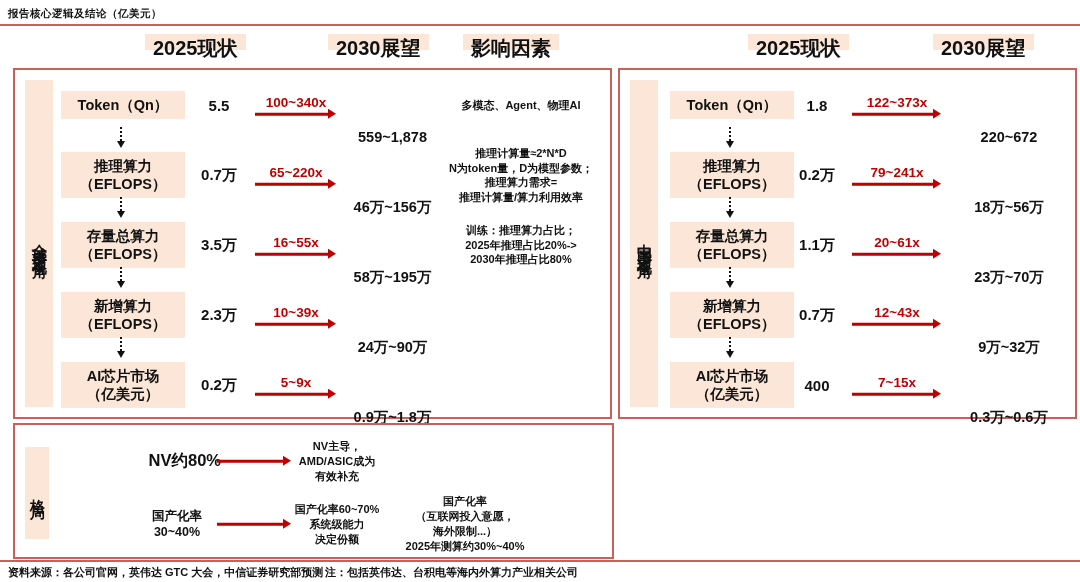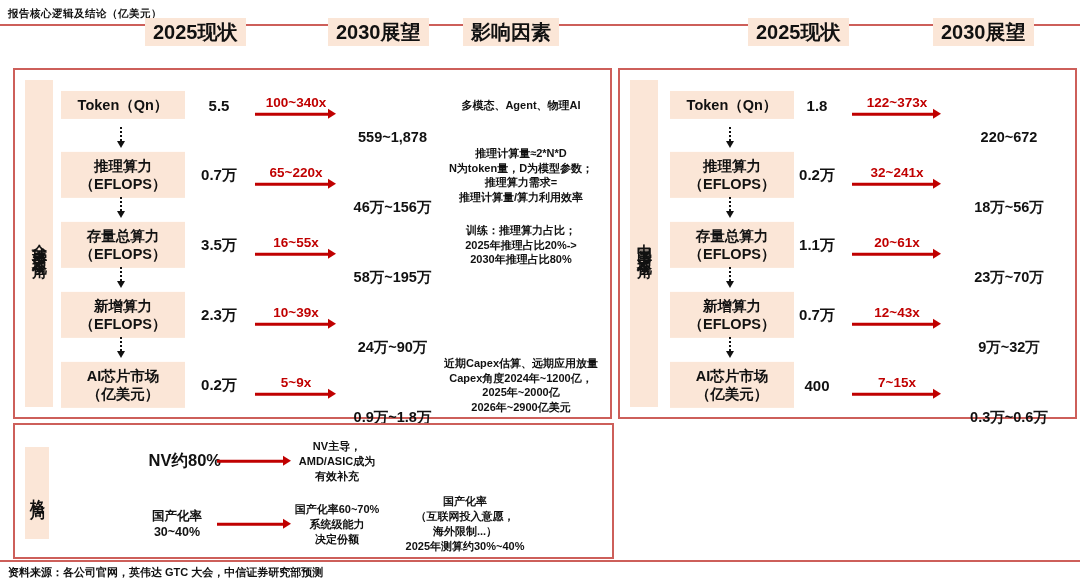--- a/index.html
+++ b/index.html
@@ -3,21 +3,21 @@
 <meta charset="utf-8">
 <style>
   html,body{margin:0;padding:0;background:#fff;}
   .page{position:relative;width:1080px;height:582px;background:#fff;overflow:hidden;
         font-family:"Liberation Sans","DejaVu Sans",sans-serif;color:#111;}
   .abs{position:absolute;}
   .title{left:8px;top:7px;font-size:10.5px;font-weight:bold;letter-spacing:.5px;}
   .rule{left:0;width:1080px;height:2px;background:#cd5f5a;}
   .rule.top{top:24px;}
   .rule.bottom{top:560px;}
-  .chip{top:18px;height:28px;line-height:28px;padding:0 8px;background:#fbe6d7;
+  .chip{top:34px;height:16px;line-height:28px;padding:0 8px;background:#fbe6d7;
         font-size:20px;font-weight:bold;white-space:nowrap;}
   .box{position:absolute;border:2px solid #cd5f5a;background:#fff;}
   .box.global{left:13px;top:68px;width:595px;height:347px;}
   .box.china{left:618px;top:68px;width:455px;height:347px;}
   .box.land{left:13px;top:423px;width:597px;height:132px;}
   .strip{position:absolute;background:#fbe6d7;display:flex;align-items:center;justify-content:center;
          writing-mode:vertical-rl;text-orientation:upright;font-weight:bold;font-size:15px;letter-spacing:4px;}
   .strip.demand{left:10px;top:10px;bottom:10px;width:28px;}
   .strip.land{left:10px;top:22px;height:92px;width:24px;letter-spacing:6px;}
   .drow{position:absolute;left:0;right:0;height:50px;}
@@ -128,24 +128,20 @@
 
     <div class="drow" style="top:290px">
       <div class="cell nlabel g-label">AI芯片市场
 （亿美元）</div>
       <div class="cell cur g-cur">0.2万</div>
       <div class="cell awrap g-arrow">
         <div class="amult">5~9x</div>
         <div class="aline"></div>
       </div>
       <div class="cell out g-out">0.9万~1.8万</div>
-      <div class="cell factor g-factor">近期Capex估算、远期应用放量
-Capex角度2024年~1200亿，
-2025年~2000亿
-2026年~2900亿美元</div>
     </div>
 
     <div class="conn" style="left:100px;top:57px">
         <div class="dline"></div>
         <div class="dhead"></div>
       </div>
     <div class="conn" style="left:100px;top:127px">
         <div class="dline"></div>
         <div class="dhead"></div>
       </div>
@@ -170,21 +166,21 @@
         <div class="aline"></div>
       </div>
       <div class="cell out c-out">220~672</div>
     </div>
 
     <div class="drow" style="top:80px">
       <div class="cell nlabel c-label">推理算力
 （EFLOPS）</div>
       <div class="cell cur c-cur">0.2万</div>
       <div class="cell awrap c-arrow">
-        <div class="amult">32~241x</div>
+        <div class="amult">79~241x</div>
         <div class="aline"></div>
       </div>
       <div class="cell out c-out">18万~56万</div>
     </div>
 
     <div class="drow" style="top:150px">
       <div class="cell nlabel c-label">存量总算力
 （EFLOPS）</div>
       <div class="cell cur c-cur">1.1万</div>
       <div class="cell awrap c-arrow">
@@ -258,14 +254,15 @@
 决定份额</div>
       <div class="cell l-note">国产化率
 （互联网投入意愿，
 海外限制...）
 2025年测算约30%~40%</div>
     </div>
   </div>
 
   <div class="abs rule bottom"></div>
   <span class="abs footer" style="left:8px">资料来源：各公司官网，英伟达 GTC 大会，中信证券研究部预测</span>
+  <span class="abs footer" style="left:325px">注：包括英伟达、台积电等海内外算力产业相关公司</span>
 
 </div>
 
 </body></html>

